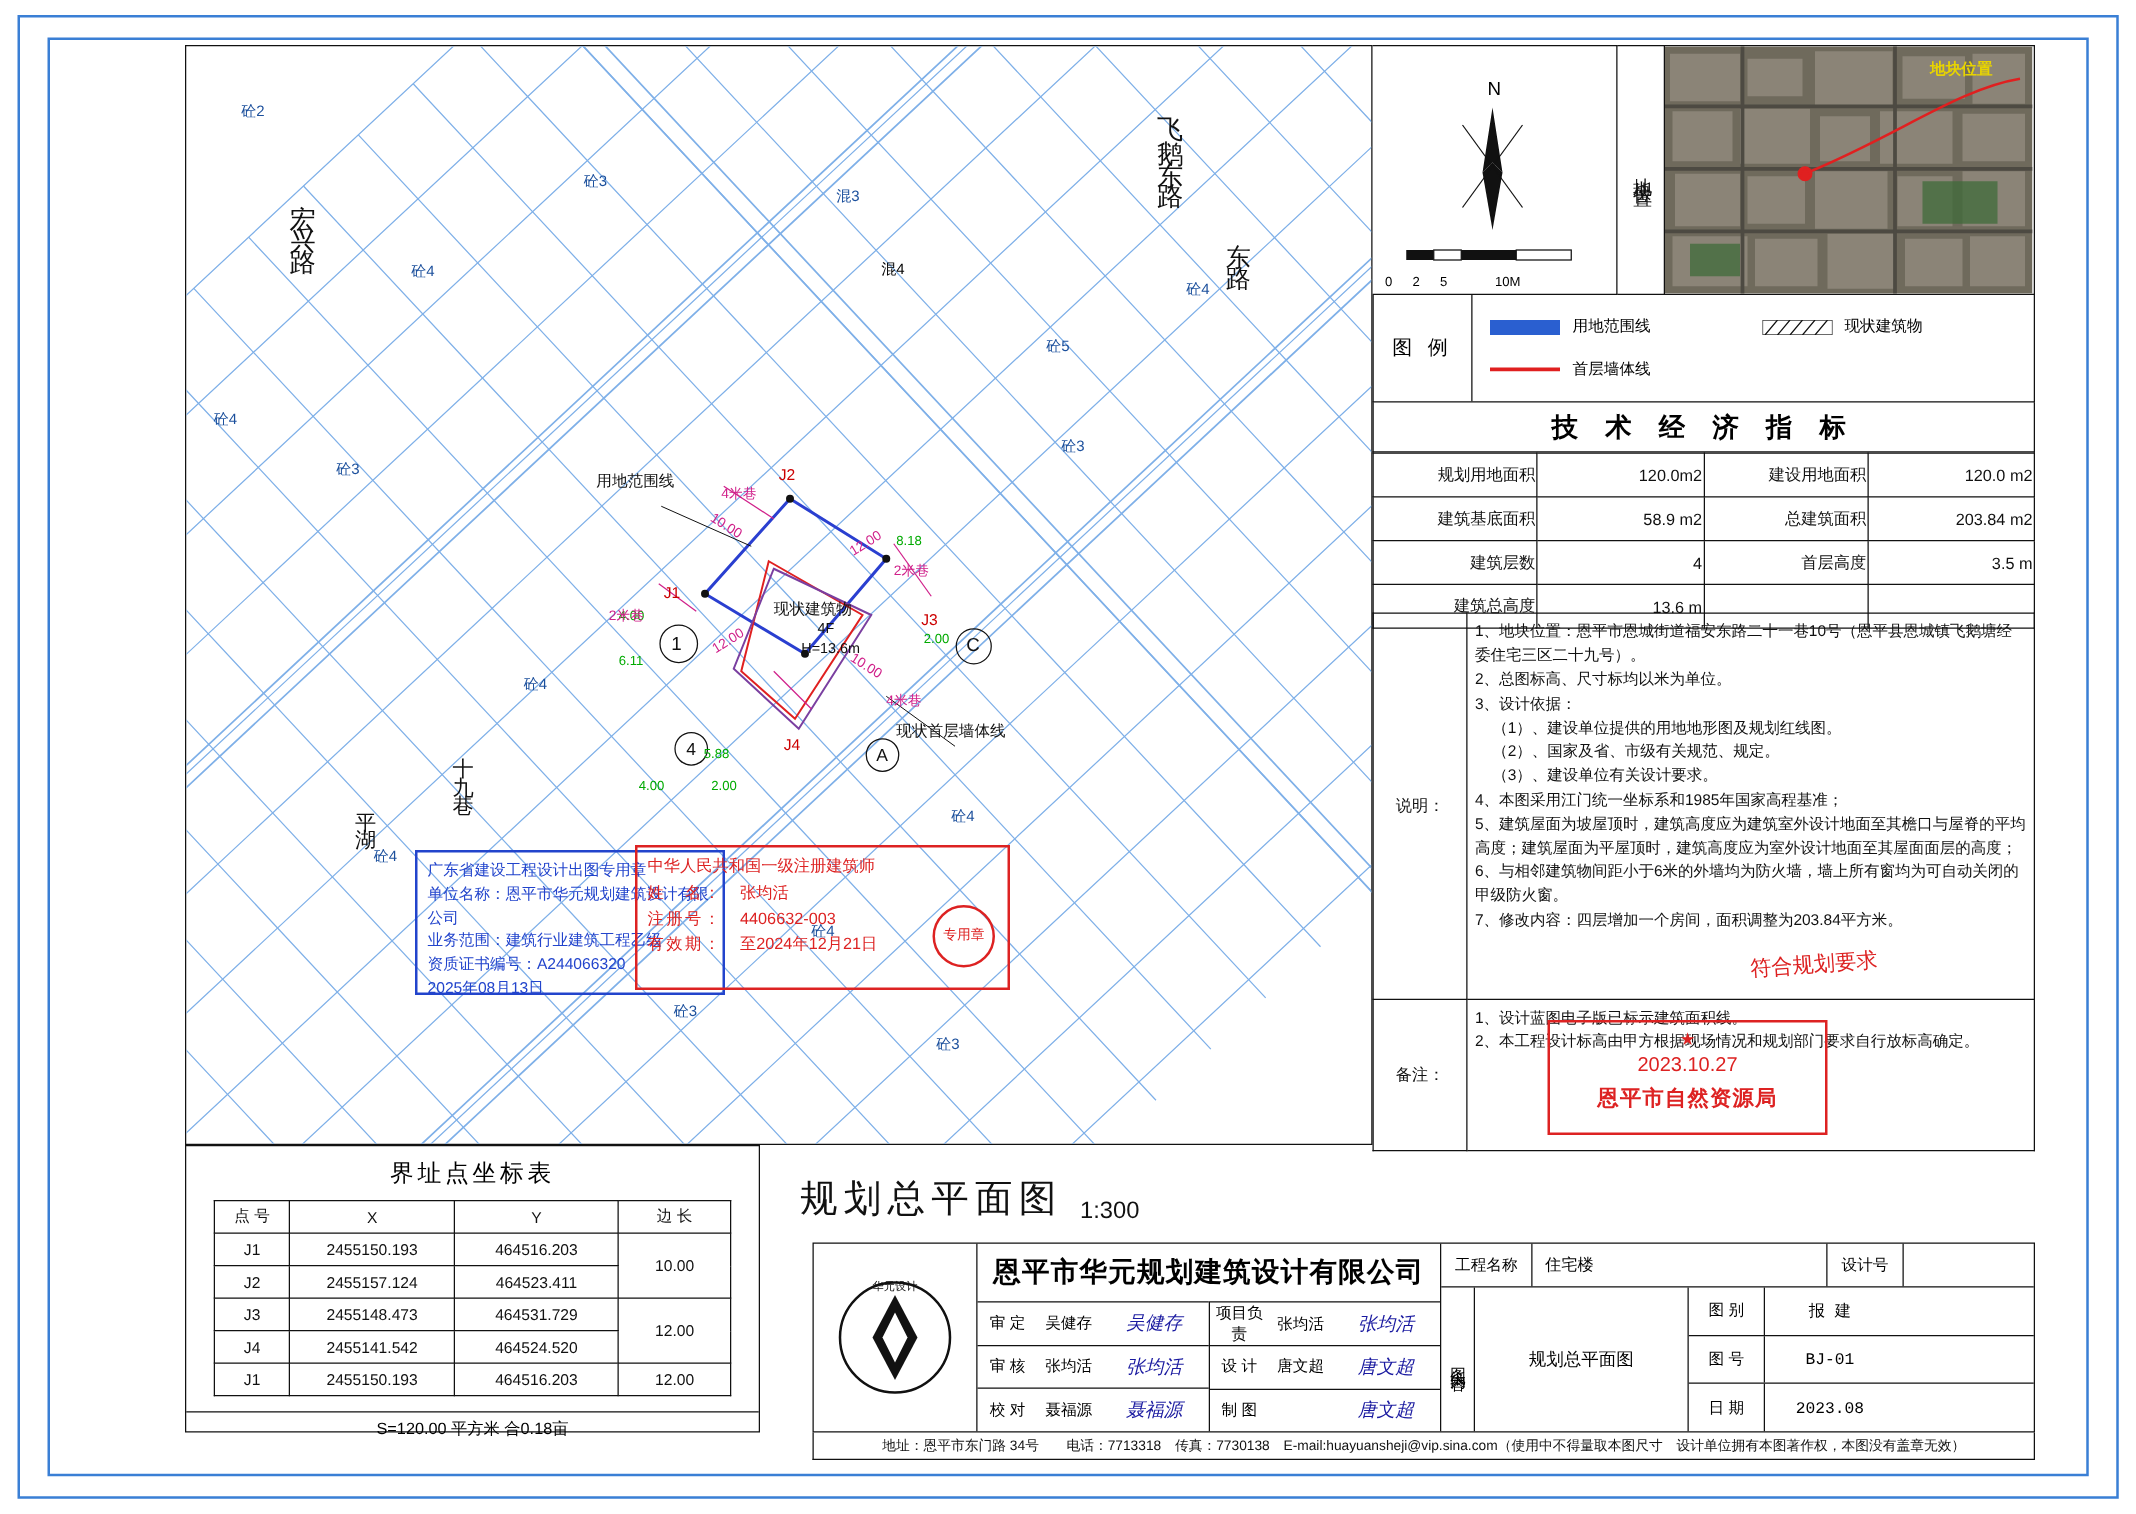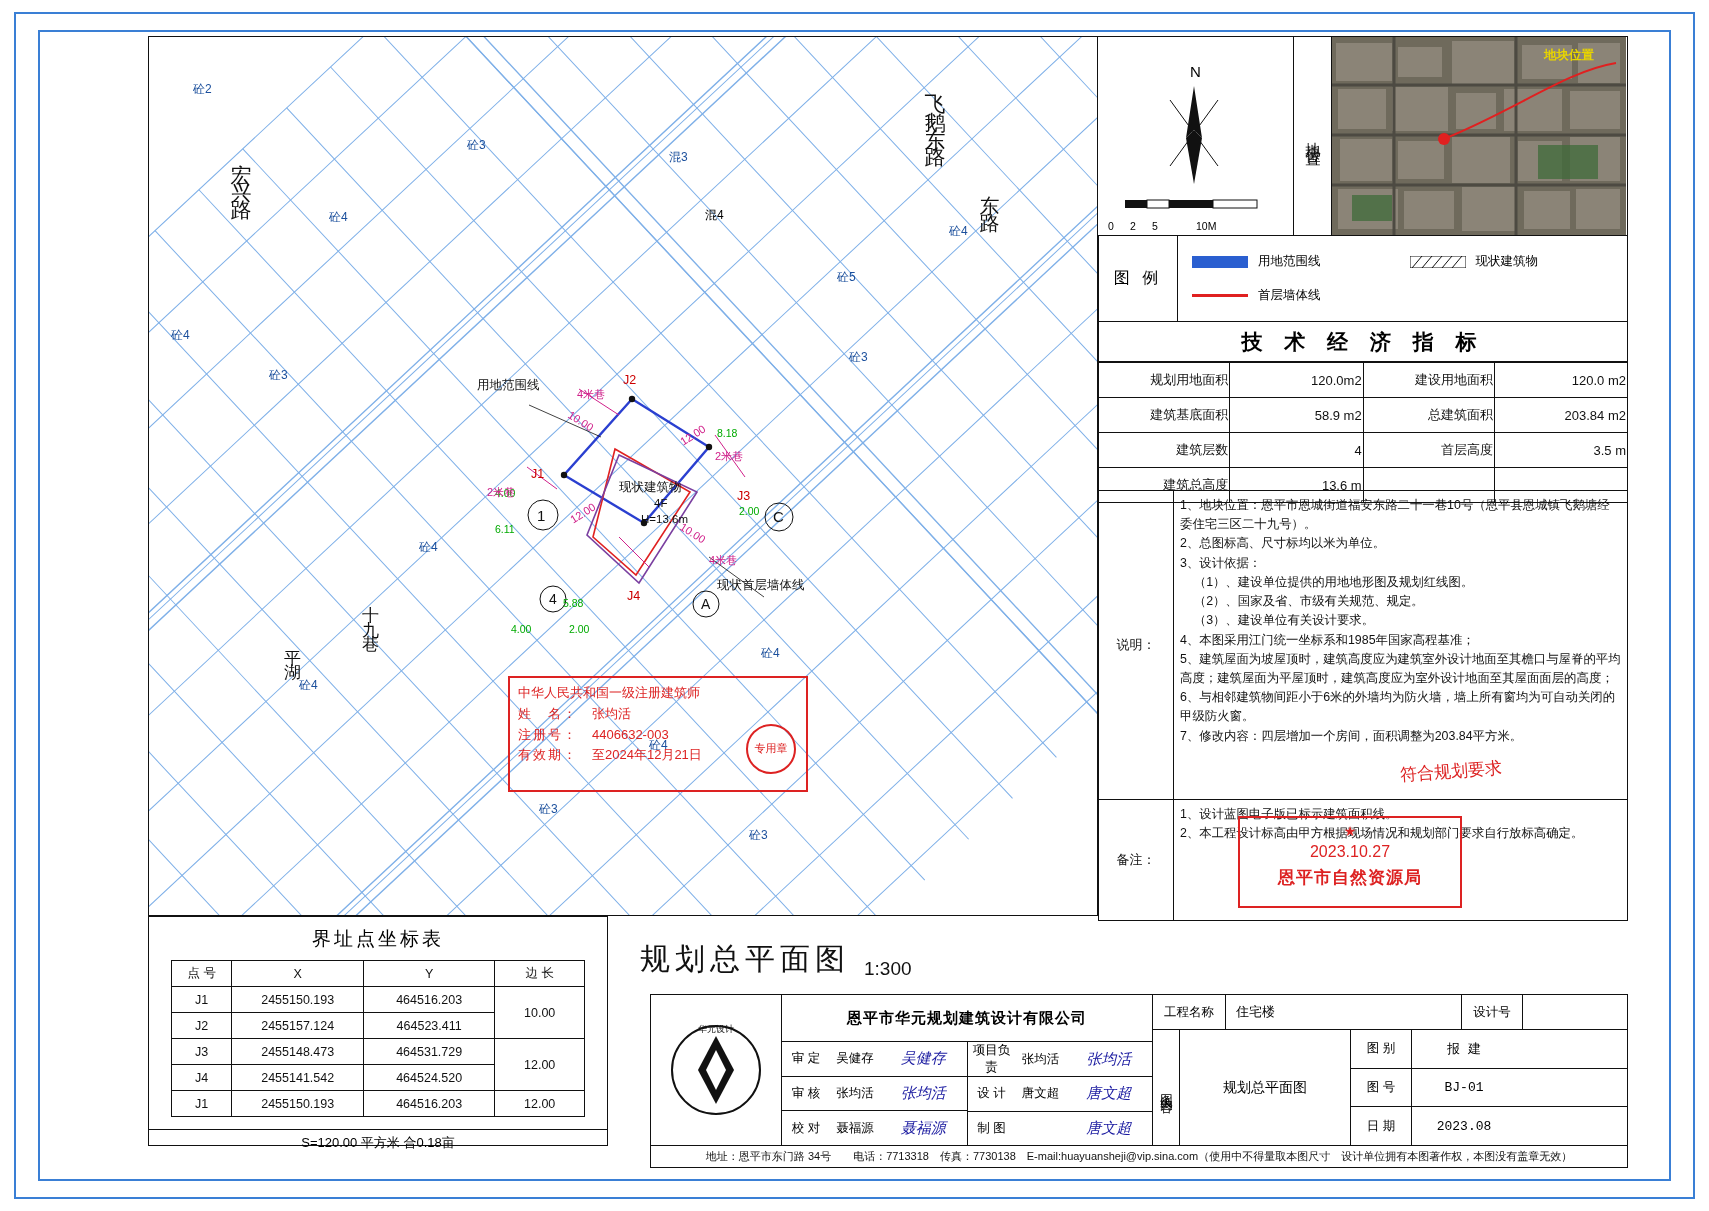--- a/index.html
+++ b/index.html
@@ -42,21 +42,21 @@
 
   
   .center-title{position:absolute;left:640px;top:930px;width:430px;height:50px;display:flex;align-items:flex-end;}
   .center-title .t{font-size:30px;letter-spacing:5px;color:#111;}
   .center-title .s{font-size:19px;margin-left:14px;color:#111;}
 
   
   .tb{position:absolute;left:650px;top:994px;width:978px;height:152px;border:1px solid #111;box-sizing:border-box;display:flex;}
   .tb-logo{width:130px;border-right:1px solid #111;display:flex;align-items:center;justify-content:center;}
   .tb-mid{width:370px;border-right:1px solid #111;display:flex;flex-direction:column;}
-  .tb-company{height:46px;display:flex;align-items:center;justify-content:center;font-size:15px;font-weight:bold;letter-spacing:1px;}
+  .tb-company{height:46px;display:flex;align-items:center;justify-content:center;font-size:22px;font-weight:bold;letter-spacing:1px;}
   .tb-grid{flex:1;display:flex;}
   .tb-grid .col{flex:1;display:flex;flex-direction:column;}
   .tb-grid .col.b{border-left:1px solid #111;}
   .tb-cell{flex:1;display:flex;align-items:center;border-top:1px solid #111;font-size:12.5px;}
   .tb-cell .lbl{width:48px;text-align:center;flex:none;}
   .tb-cell .nm{width:50px;text-align:center;flex:none;}
   .tb-cell .sig{flex:1;text-align:center;font-family:"Liberation Serif",serif;color:#1a1aa0;font-size:15px;font-style:italic;}
   .tb-right{flex:1;display:flex;}
   .tb-r-lab{width:26px;border-right:1px solid #111;display:flex;align-items:center;justify-content:center;}
   .tb-r-lab span{writing-mode:vertical-rl;font-size:12.5px;letter-spacing:2px;}
@@ -191,20 +191,27 @@
     <div class="txt" style="left:700px;top:312px;font-size:12px;color:#1b4f9c;">砼3</div>
     <div class="txt" style="left:800px;top:186px;font-size:12px;color:#1b4f9c;">砼4</div>
     <div class="txt" style="left:612px;top:608px;font-size:12px;color:#1b4f9c;">砼4</div>
     <div class="txt" style="left:500px;top:700px;font-size:12px;color:#1b4f9c;">砼4</div>
     <div class="txt" style="left:390px;top:764px;font-size:12px;color:#1b4f9c;">砼3</div>
     <div class="txt" style="left:600px;top:790px;font-size:12px;color:#1b4f9c;">砼3</div>
     <div class="txt" style="left:150px;top:640px;font-size:12px;color:#1b4f9c;">砼4</div>
     <div class="txt" style="left:270px;top:502px;font-size:12px;color:#1b4f9c;">砼4</div>
   </div>
 
+  <div class="stamp stamp-blue">
+    <div>广东省建设工程设计出图专用章</div>
+    <div>单位名称：恩平市华元规划建筑设计有限公司</div>
+    <div>业务范围：建筑行业建筑工程乙级</div>
+    <div>资质证书编号：A244066320</div>
+    <div>2025年08月13日</div>
+  </div>
 
   <div class="stamp stamp-red">
     <div>中华人民共和国一级注册建筑师</div>
     <div class="row">
         <span class="rk">姓　名：</span>
         <span>张均活</span>
       </div>
     <div class="row">
         <span class="rk">注册号：</span>
         <span>4406632-003</span>

